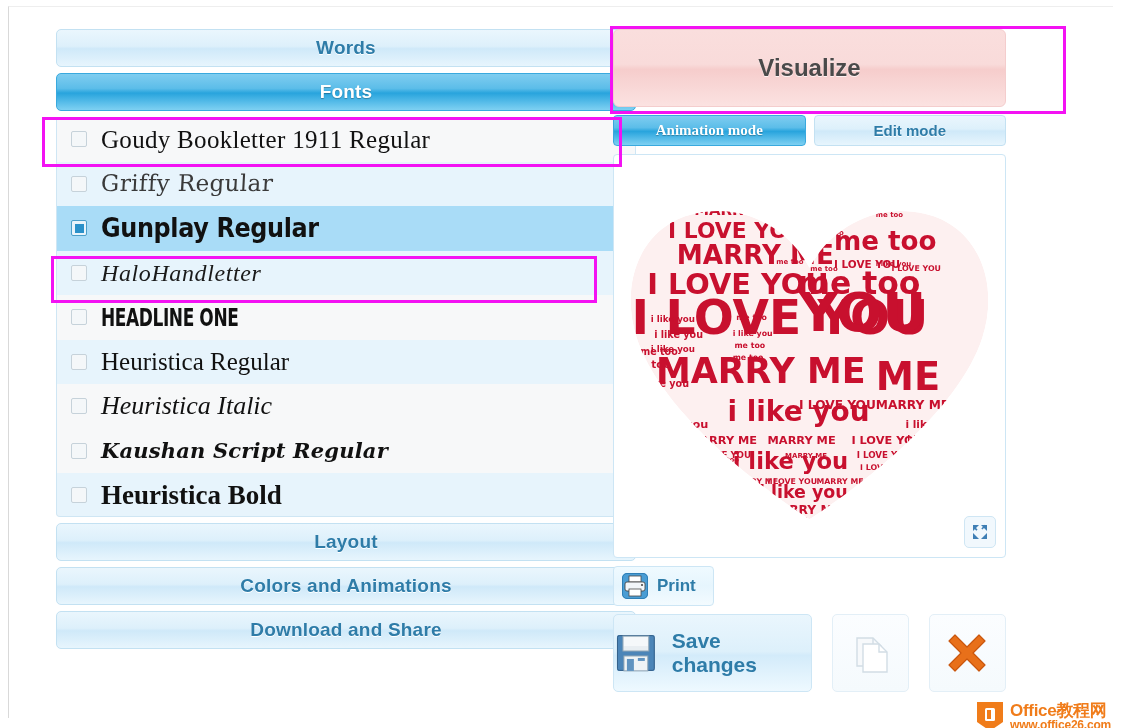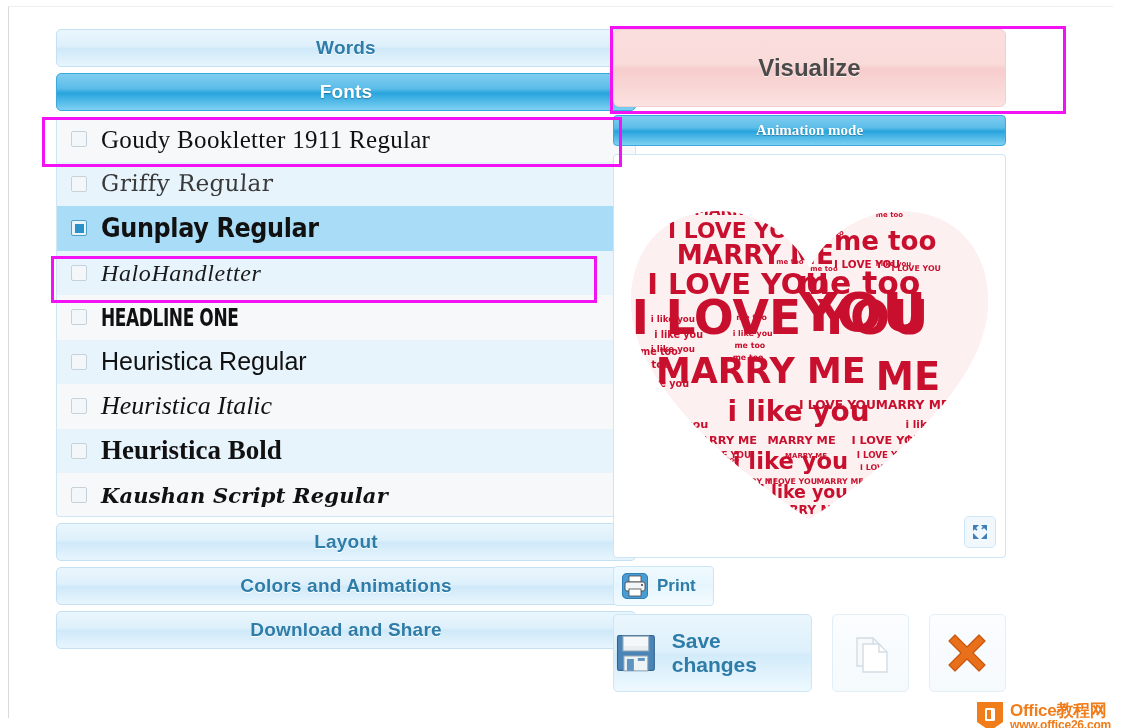--- a/index.html
+++ b/index.html
@@ -84,21 +84,21 @@
     width:9px;height:9px;background:#2b91c9;display:block;
   }
   .fname{font-size:24px;line-height:1;white-space:nowrap;}
 
   
   .f-goudy   {font-family:"Liberation Serif", serif; font-size:25px; letter-spacing:.3px;}
   .f-griffy  {font-family:"DejaVu Serif", serif; font-size:23px; color:#3a3a3a; letter-spacing:.4px; font-style:normal; transform:skewX(-3deg);}
   .f-gunplay {font-family:"DejaVu Sans", sans-serif; font-weight:bold; font-size:26px; letter-spacing:-0.4px; transform:scaleX(.92); transform-origin:left center;}
   .f-halo    {font-family:"Liberation Serif", serif; font-style:italic; font-size:24px; letter-spacing:.6px; color:#1a1a1a;}
   .f-headline{font-family:"DejaVu Sans", sans-serif; font-weight:bold; font-size:25px; letter-spacing:-0.6px; transform:scaleX(.68); transform-origin:left center;}
-  .f-heur    {font-family:Liberation Sans, sans-serif; font-size:25px;}
+  .f-heur    {font-family:Liberation Serif, serif; font-size:25px;}
   .f-heur-i  {font-family:"Liberation Serif", serif; font-style:italic; font-size:26px;}
   .f-heur-b  {font-family:"Liberation Serif", serif; font-weight:bold; font-size:27px;}
   .f-kaushan {font-family:"DejaVu Serif", serif; font-style:italic; font-weight:bold; font-size:21px; letter-spacing:.2px;}
 
   .list-scrollbar-track{
     position:absolute;right:8px;top:0;width:10px;height:100%;
   }
   .list-scrollbar-thumb{
     position:absolute;right:8px;top:148px;width:9px;height:88px;
     background:#7d7d7d;border-radius:5px;
@@ -253,27 +253,27 @@
             <span class="fname f-headline">HEADLINE ONE</span>
           </div>
           <div class="font-row even">
             <span class="cbx"></span>
             <span class="fname f-heur">Heuristica Regular</span>
           </div>
           <div class="font-row odd">
             <span class="cbx"></span>
             <span class="fname f-heur-i">Heuristica Italic</span>
           </div>
+          <div class="font-row odd">
+            <span class="cbx"></span>
+            <span class="fname f-kaushan">Kaushan Script Regular</span>
+          </div>
           <div class="font-row even">
             <span class="cbx"></span>
             <span class="fname f-heur-b">Heuristica Bold</span>
-          </div>
-          <div class="font-row odd">
-            <span class="cbx"></span>
-            <span class="fname f-kaushan">Kaushan Script Regular</span>
           </div>
         </div>
       <div class="list-scrollbar-track"></div>
       <div class="list-scrollbar-thumb"></div>
     </div>
 
     <div class="acc-header">
       <span>Layout</span>
     </div>
 
@@ -288,20 +288,23 @@
 
   <div class="right-panel">
 
     <div class="visualize-btn">
       <span>Visualize</span>
     </div>
 
     <div class="mode-row">
       <div class="mode-btn active">
         <span>Animation mode</span>
+      </div>
+      <div class="mode-btn">
+        <span>Edit mode</span>
       </div>
     </div>
 
     <div class="canvas">
       <svg class="wc" viewBox="0 0 448 402" preserveAspectRatio="xMidYMid meet">
         <defs>
           <clipPath id="heartclip">
             <path d="M224 388
                      C 224 388, 60 285, 26 180
                      C 6 118, 30 52, 92 38

